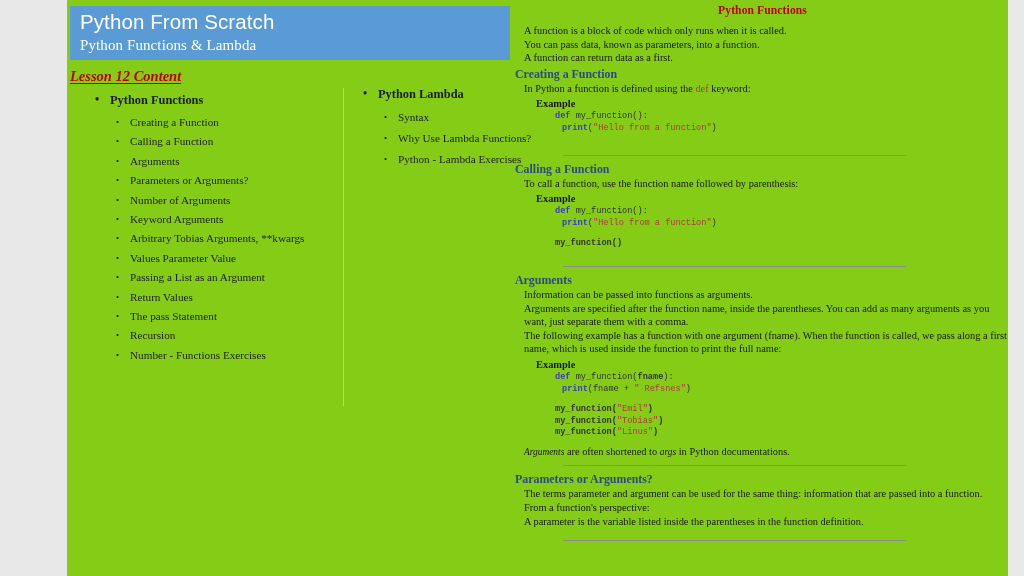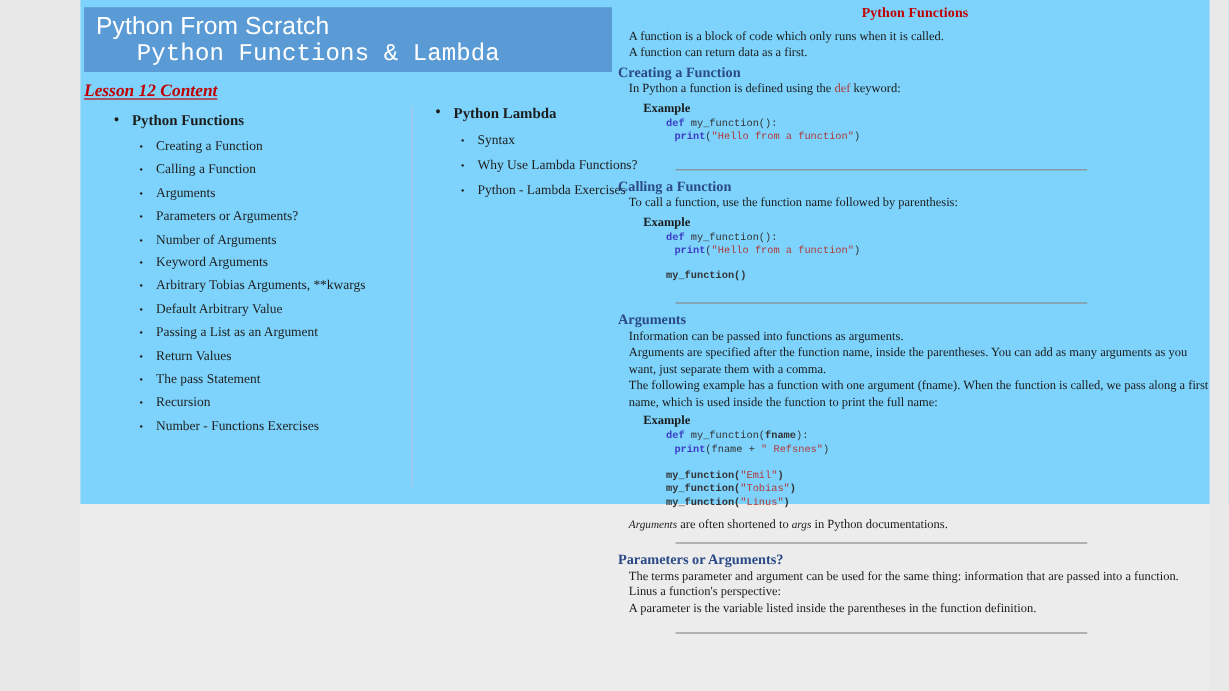--- a/index.html
+++ b/index.html
@@ -4,22 +4,22 @@
 <style>
   html, body {
     margin: 0; padding: 0;
     width: 1024px; height: 576px;
     overflow: hidden;
     background: #ececed;
     font-family: "Liberation Serif", serif;
   }
   #root {
     position: relative;
-    width: 1024px; height: 420px;
-    background: #7dd3fc;
+    width: 1024px; height: 576px;
+    background: #84cc16;
   }
   
   .page-edge-left {
     position: absolute; left: 0; top: 0;
     width: 67px; height: 576px;
     background: #e8e8e9;
   }
   .page-edge-right {
     position: absolute; right: 0; top: 0;
     width: 16px; height: 576px;
@@ -43,26 +43,25 @@
   .title-main {
     color: #ffffff;
     font-family: "Liberation Sans", sans-serif;
     font-size: 20.5px;
     font-weight: 400;
     line-height: 27px;
     letter-spacing: 0.1px;
   }
   .title-sub {
     color: #ffffff;
-    font-family: Liberation Mono, monospace;
-    font-size: 20px;
+    font-family: Liberation Serif, serif;
+    font-size: 15px;
     font-weight: 400;
     line-height: 21px;
     letter-spacing: 0.1px;
-    margin-left: 34px;
   }
   .lesson-heading {
     position: absolute;
     left: 2px; top: 68px;
     color: #c00000;
     font-family: Liberation Serif, serif;
     font-weight: bold;
     font-style: italic;
     font-size: 14.5px;
     text-decoration: underline;
@@ -219,21 +218,21 @@
         <li class="top">
           <span>Python Functions</span>
           <ul class="lvl2">
             <li>Creating a Function</li>
             <li>Calling a Function</li>
             <li>Arguments</li>
             <li>Parameters or Arguments?</li>
             <li>Number of Arguments</li>
             <li>Keyword Arguments</li>
             <li>Arbitrary Tobias Arguments, **kwargs</li>
-            <li>Default Arbitrary Value</li>
+            <li>Values Parameter Value</li>
             <li>Passing a List as an Argument</li>
             <li>Return Values</li>
             <li>The pass Statement</li>
             <li>Recursion</li>
             <li>Number - Functions Exercises</li>
           </ul>
         </li>
       </ul>
     </div>
 
@@ -251,20 +250,21 @@
     </div>
   </div>
 
   <div class="doc">
 
     <div class="doc-title">Python Functions</div>
 
     <div class="spacer-6"></div>
 
     <p class="para">A function is a block of code which only runs when it is called.</p>
+    <p class="para">You can pass data, known as parameters, into a function.</p>
     <p class="para">A function can return data as a first.</p>
 
     <div class="sec-h">Creating a Function</div>
     <p class="para">In Python a function is defined using the <span class="str">def</span> keyword:</p>
     <p class="ex-label">Example</p>
     <div class="code"><span class="kw">def</span> my_function():</div>
     <div class="code i1"><span class="fn">print</span>(<span class="str">"Hello from a function"</span>)</div>
     <div class="spacer-14"></div>
     <hr class="hr">
 
@@ -288,19 +288,19 @@
     <div class="code-blank"></div>
     <div class="code"><span class="bold-arg">my_function(</span><span class="str">"Emil"</span><span class="bold-arg">)</span></div>
     <div class="code"><span class="bold-arg">my_function(</span><span class="str">"Tobias"</span><span class="bold-arg">)</span></div>
     <div class="code"><span class="bold-arg">my_function(</span><span class="str">"Linus"</span><span class="bold-arg">)</span></div>
     <div class="spacer-6"></div>
     <p class="note"><i>Arguments</i> are often shortened to <i>args</i> in Python documentations.</p>
     <hr class="hr">
 
     <div class="sec-h">Parameters or Arguments?</div>
     <p class="para">The terms parameter and argument can be used for the same thing: information that are passed into a function.</p>
-    <p class="para">Linus a function's perspective:</p>
+    <p class="para">From a function's perspective:</p>
     <p class="para">A parameter is the variable listed inside the parentheses in the function definition.</p>
     <div class="spacer-6"></div>
     <hr class="hr">
 
   </div>
 </div>
 
 </body></html>

